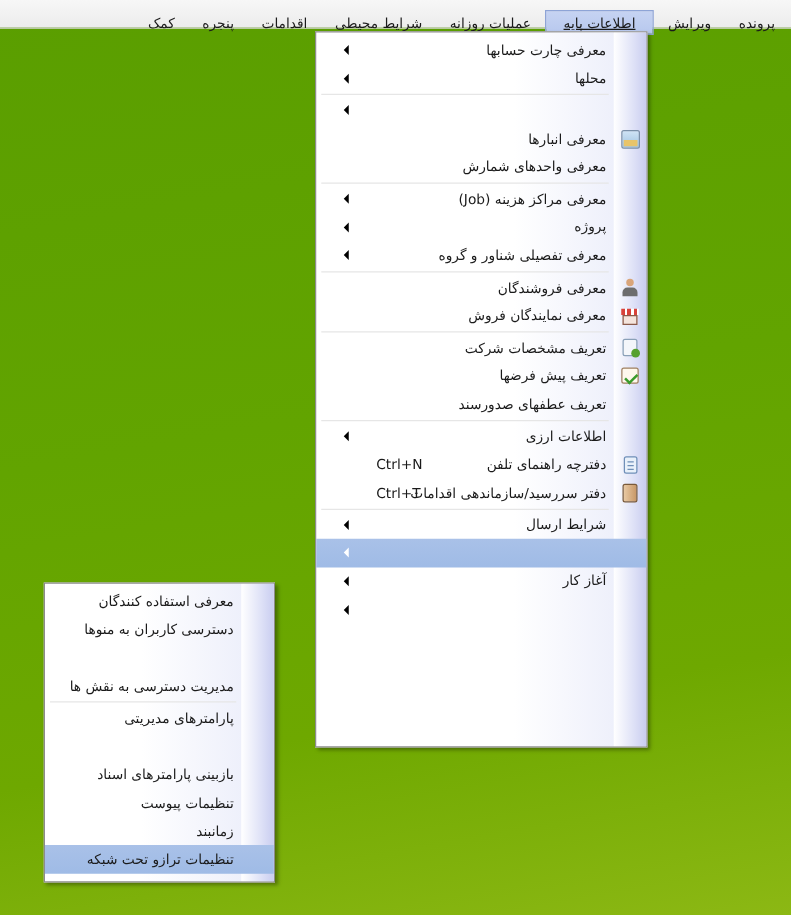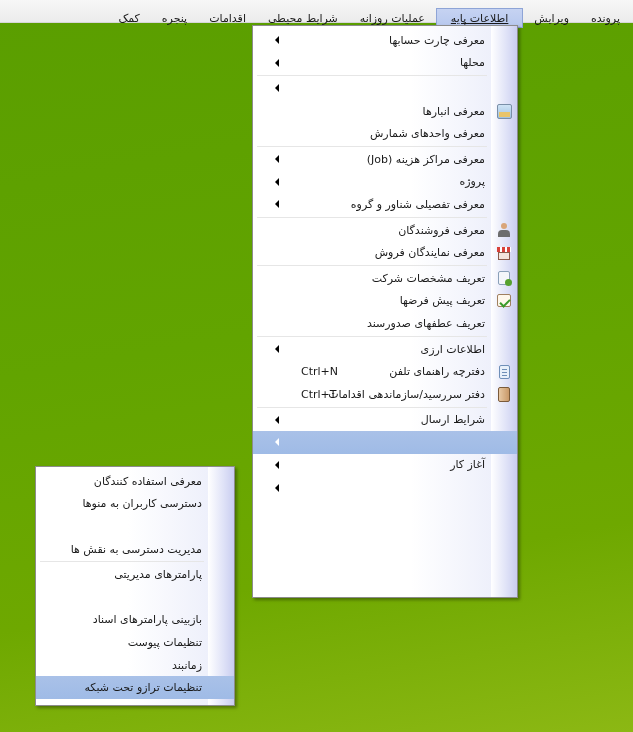--- a/index.html
+++ b/index.html
@@ -197,21 +197,21 @@
       <span class="ic"></span>
       <span class="label">آغاز کار</span>
       <span class="arrow"></span>
     </div>
   <div class="row">
       <span class="ic"></span>
       <span class="arrow"></span>
     </div>
 </div>
 
-<div class="menu" style="left:35px; top:466px; width:200px; height:240px; padding-top:3px;">
+<div class="menu" style="left:35px; top:466px; width:185px; height:240px; padding-top:3px;">
   <div class="iconcol"></div>
   <div class="fade"></div>
 
   <div class="row">
       <span class="ic"></span>
       <span class="label">معرفی استفاده کنندگان</span>
     </div>
   <div class="row">
       <span class="ic"></span>
       <span class="label">دسترسی کاربران به منوها</span>

